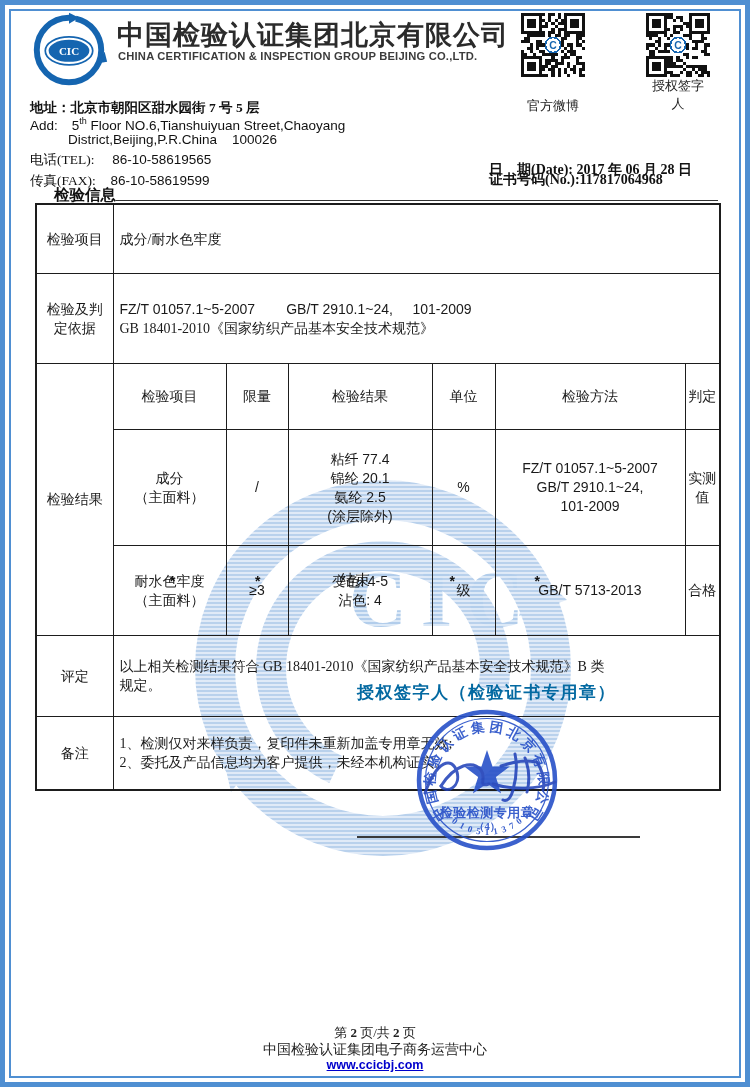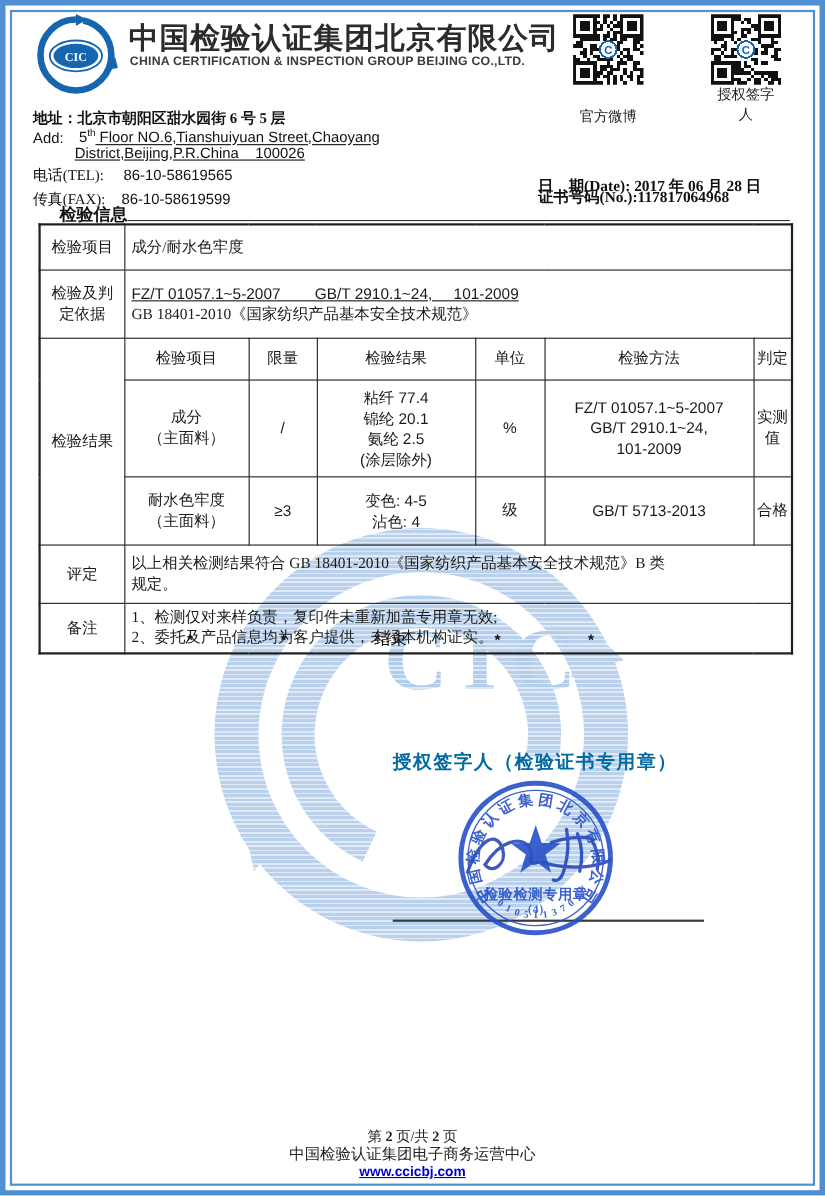--- a/index.html
+++ b/index.html
@@ -30,26 +30,26 @@
   .section-rule{position:absolute;left:116px;top:200px;width:602px;border-top:1.5px solid #333;}
 
   
   .watermark{position:absolute;left:163px;top:450px;width:440px;height:430px;opacity:.95;
      -webkit-mask-image:repeating-linear-gradient(to bottom,#000 0 2.5px,rgba(0,0,0,.45) 2.5px 4px);
      mask-image:repeating-linear-gradient(to bottom,#000 0 2.5px,rgba(0,0,0,.45) 2.5px 4px);}
 
   
   .insp-table{position:absolute;left:35px;top:203px;width:684px;border-collapse:collapse;
               table-layout:fixed;background:transparent;border:2.5px solid #1d1d1d;}
-  .insp-table td{border:1.5px solid #1d1d1d;padding:2px 6px;vertical-align:middle;
+  .insp-table td{border:1.5px solid #1d1d1d;padding:16px 6px;vertical-align:middle;
                  font-size:14px;line-height:19px;}
   .insp-table td.tight{padding:2px 1px;}
   .lblc{text-align:center;font-family:"Liberation Serif","DejaVu Serif",serif;}
   .ctr{text-align:center;}
-  .pre{white-space:pre-wrap;text-decoration:underline;}
+  .pre{white-space:pre-wrap;}
   tr.r1 td{height:36px;} tr.r2 td{height:57px;} tr.hdr td{height:33px;font-family:"Liberation Serif","DejaVu Serif",serif;}
   tr.b1 td{height:83px;} tr.b2 td{height:57px;} tr.ev td{height:48px;} tr.rm td{height:40px;}
 
   
   .end-row{position:absolute;left:170px;top:571px;width:370px;display:flex;
            justify-content:space-between;align-items:center;}
   .end-row .star{font-size:14px;font-weight:bold;color:#111;}
   .end-row .end-text{font-size:15px;color:#111;}
 
   
@@ -372,21 +372,21 @@
       <rect x="0" y="14" width="7" height="7" fill="#111"></rect>
       <rect x="1" y="15" width="5" height="5" fill="#fff"></rect>
       <rect x="2" y="16" width="3" height="3" fill="#111"></rect>
       <circle cx="10.5" cy="10.5" r="2.5" fill="#fff" stroke="#1565b0" stroke-width="0.6"></circle>
       <text x="10.5" y="11.7" font-size="3.4" text-anchor="middle" fill="#1565b0" font-weight="bold">C</text>
     </svg>
   <div class="qr-label l1 kai">官方微博</div>
   <div class="qr-label l2 kai">授权签字人</div>
 
   <div class="abs addr kai" style="left:30px;top:99px;font-weight:bold;">
-    <span>地址：</span><span>北京市朝阳区甜水园街 6 号 5 层</span>
+    <span>地址：</span><span>北京市朝阳区甜水园街 7 号 5 层</span>
   </div>
   <div class="abs addr" style="left:30px;top:116px;">
     <span class="lbl" style="width:38px;">Add:</span>
     <span>5</span><sup style="font-size:9px;">th</sup><span class="pre"> Floor NO.6,Tianshuiyuan Street,Chaoyang</span>
   </div>
   <div class="abs addr pre" style="left:68px;top:132px;">District,Beijing,P.R.China    100026</div>
   <div class="abs addr" style="left:30px;top:151px;">
     <span class="kai">电话(TEL):</span>
     <span style="margin-left:14px;">86-10-58619565</span>
   </div>

